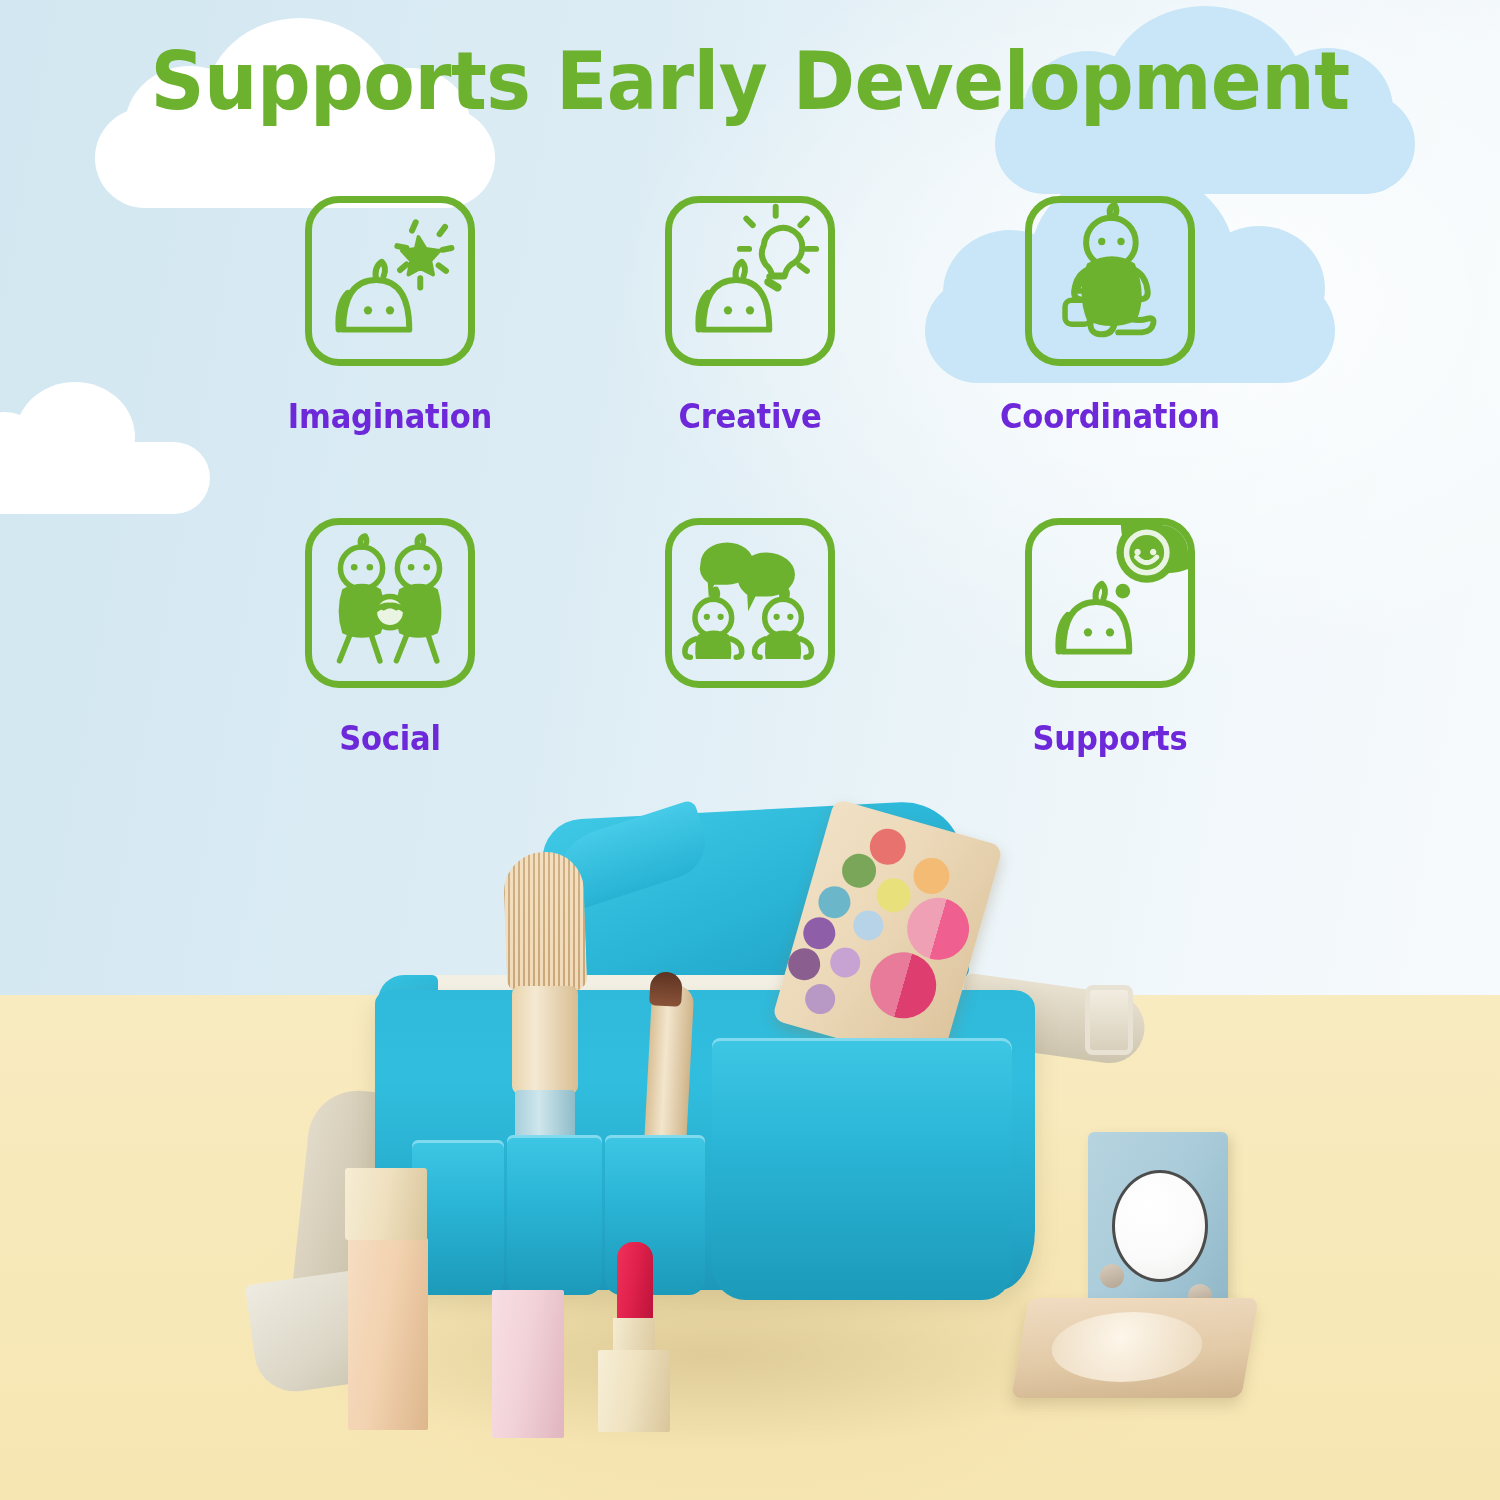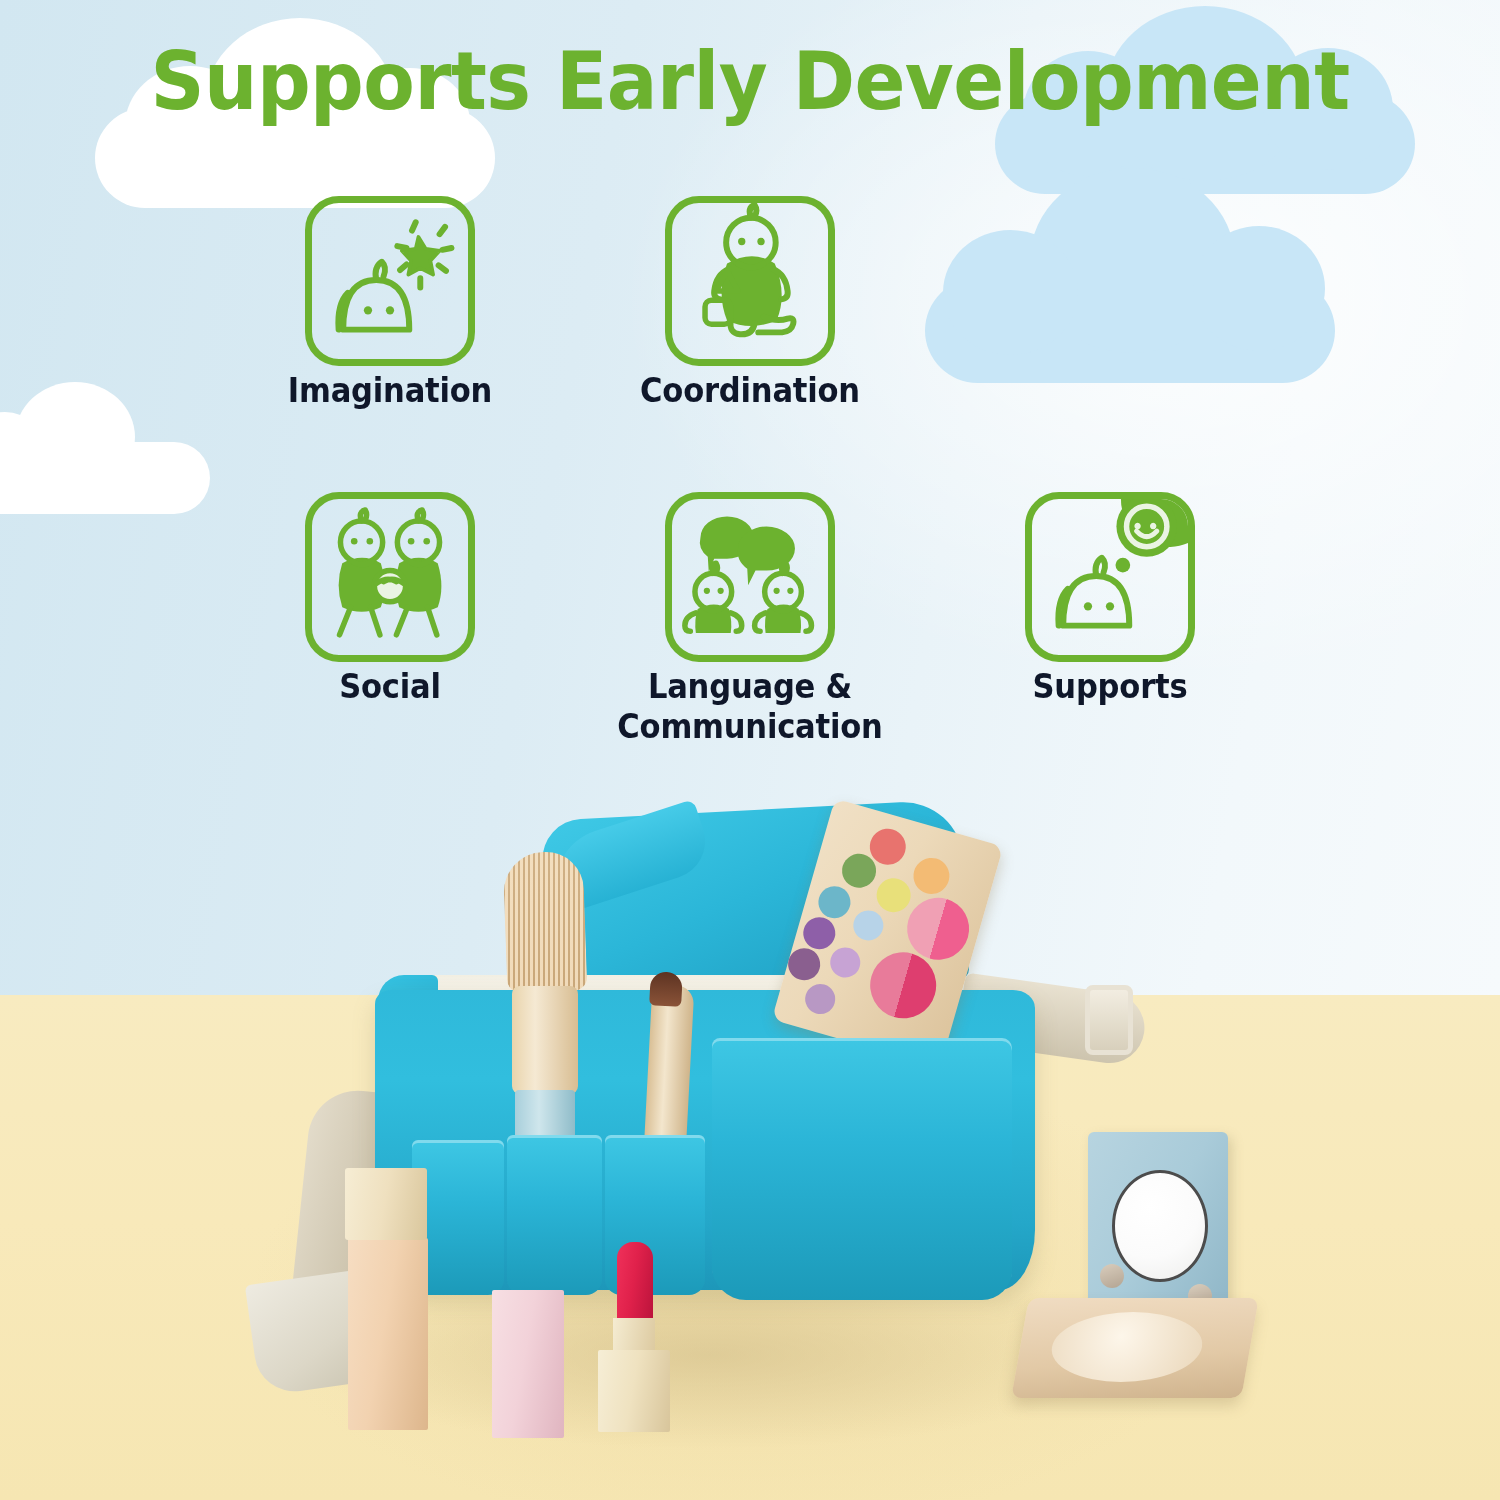--- a/index.html
+++ b/index.html
@@ -52,24 +52,24 @@
   .grid-row{display:flex;}
   .cell{width:360px;display:flex;flex-direction:column;align-items:center;}
   .icon-box{
     width:170px;height:170px;
     border:7px solid #6cb22f;border-radius:34px;
     position:relative;box-sizing:border-box;
     overflow:hidden;
   }
   .icon-box svg{position:absolute;left:0;top:0;width:100%;height:100%;}
   .cap{
-    margin-top:4px;
-    color:#0f172a;
+    margin-top:30px;
+    color:#6d28d9;
     font-family:"DejaVu Sans Condensed","Liberation Sans",sans-serif;
-    font-weight:bold;font-size:34px;line-height:1.18;text-align:center;
+    font-weight:bold;font-size:34px;line-height:1.18;text-align:left;
     letter-spacing:-0.2px;
   }
   .row2{margin-top:82px;}
 
   
   .photo{position:absolute;left:0;top:790px;width:1500px;height:710px;}
   .pz{position:absolute;}
 
   
   .bag-body{
@@ -298,20 +298,38 @@
               <polygon points="116,37 124,50 139,52 129,63 132,78 118,71 105,78 108,63 98,52 113,50" fill="#6cb22f" stroke-width="4"></polygon>
               <path d="M113 21 l-4 9 M145 26 l-6 8 M93 47 l10 2 M152 49 l-10 2 M118 92 l0 -10 M96 73 l7 -6 M146 74 l-8 -6"></path>
             </g>
             <circle cx="61" cy="117" r="4.5" fill="#6cb22f"></circle>
             <circle cx="85" cy="117" r="4.5" fill="#6cb22f"></circle>
           </svg>
         </div>
         <div class="cap">Imagination</div>
       </div>
 
+      <div class="cell">
+        <div class="icon-box">
+          <svg viewBox="0 0 170 170">
+            <g fill="none" stroke="#6cb22f" stroke-width="6.5" stroke-linecap="round" stroke-linejoin="round">
+              <path d="M34 138 q0 -54 36 -54 q36 0 36 54 z"></path>
+              <path d="M29 138 q-2 -28 10 -40"></path>
+              <path d="M70 84 q-3 -14 6 -20 q6 6 2 16"></path>
+              <path d="M100 46 a21 21 0 1 1 30 21 q-6 5 -7 12 l-14 0 q-1 -7 -7 -12 a21 21 0 0 1 -2 -21"></path>
+              <path d="M106 80 l16 0"></path>
+              <path d="M105 86 l10 6" stroke-width="9"></path>
+              <path d="M113 14 l0 -10 M88 24 l-7 -7 M140 24 l7 -7 M84 50 l-10 0 M147 50 l10 0 M139 68 l8 6"></path>
+            </g>
+            <circle cx="61" cy="117" r="4.5" fill="#6cb22f"></circle>
+            <circle cx="85" cy="117" r="4.5" fill="#6cb22f"></circle>
+          </svg>
+        </div>
+        <div class="cap">Creative</div>
+      </div>
 
       <div class="cell">
         <div class="icon-box">
           <svg viewBox="0 0 170 170">
             <path d="M60 66 q28 -16 52 0 q14 34 2 62 q-28 12 -54 0 q-12 -30 0 -62 z" fill="#6cb22f"></path>
             <g fill="none" stroke="#6cb22f" stroke-width="6.5" stroke-linecap="round" stroke-linejoin="round">
               <circle cx="86" cy="43" r="27"></circle>
               <path d="M86 16 q-4 -11 4 -14 q4 6 0 13"></path>
               <path d="M72 66 q14 9 28 0"></path>
               <path d="M62 72 q-14 6 -16 24 q-1 8 7 9"></path>
@@ -377,24 +395,20 @@
               <path d="M64 124 q12 4 12 14 q0 6 -6 6"></path>
               <path d="M102 124 q-12 4 -12 14 q0 6 6 6"></path>
               <path d="M140 124 q12 4 12 14 q0 6 -6 6"></path>
             </g>
             <circle cx="38" cy="100" r="3.4" fill="#6cb22f"></circle>
             <circle cx="53" cy="100" r="3.4" fill="#6cb22f"></circle>
             <circle cx="114" cy="100" r="3.4" fill="#6cb22f"></circle>
             <circle cx="129" cy="100" r="3.4" fill="#6cb22f"></circle>
           </svg>
         </div>
-        <div class="cap">
-          <span>Language &amp;</span><br>
-          <span>Communication</span>
-        </div>
       </div>
 
       <div class="cell">
         <div class="icon-box">
           <svg viewBox="0 0 170 170">
             <path d="M98 -10 a52 52 0 0 0 82 52 l0 -62 z" fill="#6cb22f"></path>
             <circle cx="125" cy="30" r="33" fill="#6cb22f"></circle>
             <circle cx="125" cy="30" r="22" fill="none" stroke="#eaf4e3" stroke-width="6"></circle>
             <path d="M115 26 a3.5 3.5 0 1 0 0.1 0 M132 26 a3.5 3.5 0 1 0 0.1 0" fill="#eaf4e3"></path>
             <path d="M114 35 q11 12 22 0" fill="none" stroke="#eaf4e3" stroke-width="5.5" stroke-linecap="round"></path>

